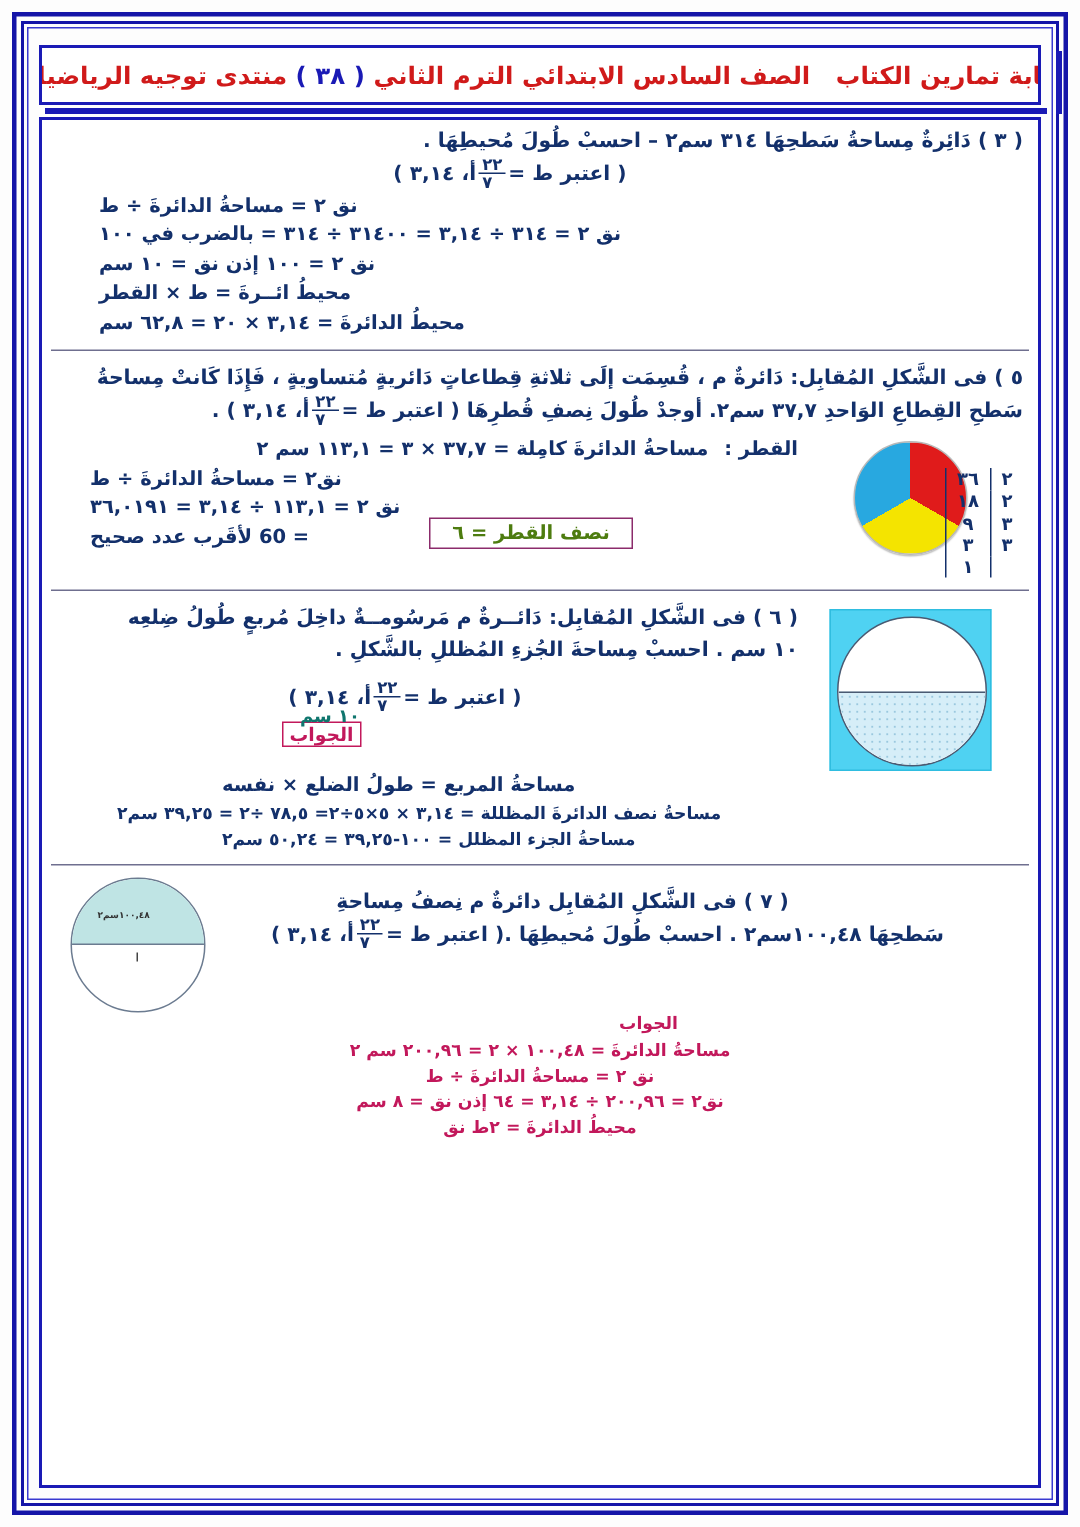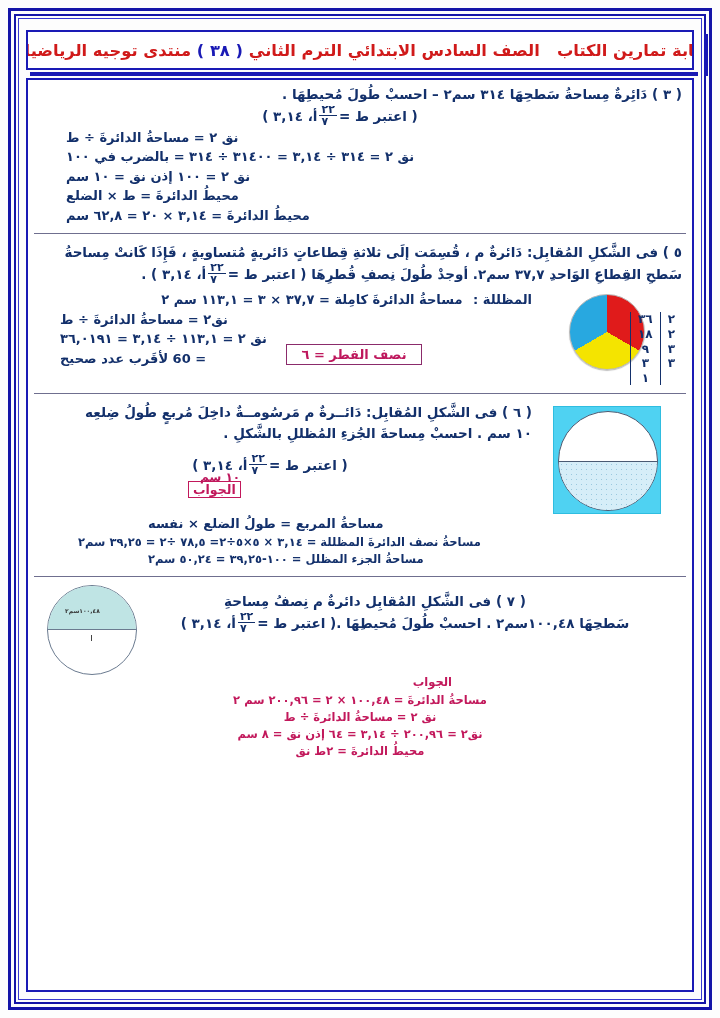--- a/index.html
+++ b/index.html
@@ -105,21 +105,21 @@
   .frac .num{display:block;padding:0 2px;}
   .frac .den{display:block;border-top:1.3px solid #13306b;padding:0 2px;}
 
   
   .boxed{
     display:inline-block;border:1.5px solid #13306b;
     padding:1px 8px;font-weight:bold;color:#13306b;font-size:13px;
   }
   .boxed-pink{
     display:inline-block;border:1.5px solid #8b2b6b;
-    padding:2px 14px;font-weight:bold;color:#be185d;font-size:13px;
+    padding:2px 14px;font-weight:bold;color:#4d7c0f;font-size:13px;
   }
 
   
   .row{display:flex;direction:rtl;align-items:flex-start;}
   .fig-col{flex:0 0 auto;}
   .txt-col{flex:1 1 auto;}
 
   .pie{
     width:74px;height:74px;border-radius:50%;
     background:
@@ -161,21 +161,21 @@
   }
   .sq-circle .lower{
     position:absolute;left:0;top:50%;width:100%;height:50%;
     background:#d6eef8;
     background-image:radial-gradient(#9ac8de 0.7px, transparent 0.8px);
     background-size:5px 5px;
     border-top:1px solid #4a5a72;
     box-sizing:border-box;
   }
   .side-label{
-    font-size:12px;color:#be185d;font-weight:bold;direction:rtl;
+    font-size:12px;color:#0f766e;font-weight:bold;direction:rtl;
     white-space:nowrap;
   }
 
   
   .semi-fig{
     width:92px;height:92px;position:relative;
   }
   .semi-circle{
     position:absolute;left:0;top:0;width:90px;height:90px;
     border-radius:50%;border:1px solid #6b7b90;
@@ -221,41 +221,41 @@
   <div class="content">
 
     <div class="block">
       <div class="q-line">( ٣ ) دَائِرةٌ مِساحةُ سَطحِهَا ٣١٤ سم٢ – احسبْ طُولَ مُحيطِهَا .</div>
       <div class="q-line q-center" style="margin-right:40px;">
         <span>( اعتبر ط =</span><span class="frac"><span class="num">٢٢</span><span class="den">٧</span></span><span>أ، ٣,١٤ )</span>
       </div>
       <div class="sol-line">نق ٢  =  مساحةُ الدائرةَ ÷ ط</div>
       <div class="sol-line">نق ٢  =  ٣١٤ ÷ ٣,١٤ = ٣١٤٠٠ ÷ ٣١٤ = بالضرب في ١٠٠</div>
       <div class="sol-line">نق ٢  =  ١٠٠        إذن   نق  =  ١٠   سم</div>
-      <div class="sol-line">محيطُ الدائرةَ = ط × الضلع</div>
+      <div class="sol-line">محيطُ ائــرةَ = ط × القطر</div>
       <div class="sol-line">محيطُ الدائرةَ = ٣,١٤ × ٢٠ = ٦٢,٨ سم</div>
     </div>
 
     <div class="sep"></div>
 
     <div class="block">
       <div class="q-line">٥ ) فى الشَّكلِ المُقابِل: دَائرةٌ م ، قُسِمَت إلَى ثلاثةِ قِطاعاتٍ دَائريةٍ مُتساويةٍ ، فَإِذَا كَانتْ مِساحةُ</div>
       <div class="q-line">
         <span>سَطحِ القِطاعِ الوَاحدِ ٣٧,٧ سم٢. أوجدْ طُولَ نِصفِ قُطرِهَا  ( اعتبر ط =</span><span class="frac"><span class="num">٢٢</span><span class="den">٧</span></span><span>أ، ٣,١٤ ) .</span>
       </div>
 
       <div class="row" style="margin-top:4px;">
 
         <div class="fig-col" style="width:150px;padding-top:4px;text-align:center;">
           <div class="pie" style="margin:0 auto;"></div>
         </div>
 
         <div class="txt-col">
           <div class="sol-line sol-right" style="padding-left:20px;">
-            <span class="answer-label">المظللة :</span>
+            <span class="answer-label">القطر :</span>
             <span style="margin-right:6px;text-align:center;">مساحةُ الدائرةَ كامِلة = ٣٧,٧ × ٣ = ١١٣,١ سم ٢</span>
           </div>
           <div class="sol-line" style="padding-left:22px;">نق٢ = مساحةُ الدائرةَ ÷ ط</div>
           <div class="sol-line" style="padding-left:22px;">نق ٢ = ١١٣,١ ÷ ٣,١٤ = ٣٦,٠١٩١</div>
           <div class="sol-line" style="padding-left:22px;">= 60 لأقَرب عدد صحيح</div>
         </div>
       </div>
 
       <div class="row" style="margin-top:-58px;align-items:flex-start;">
 

